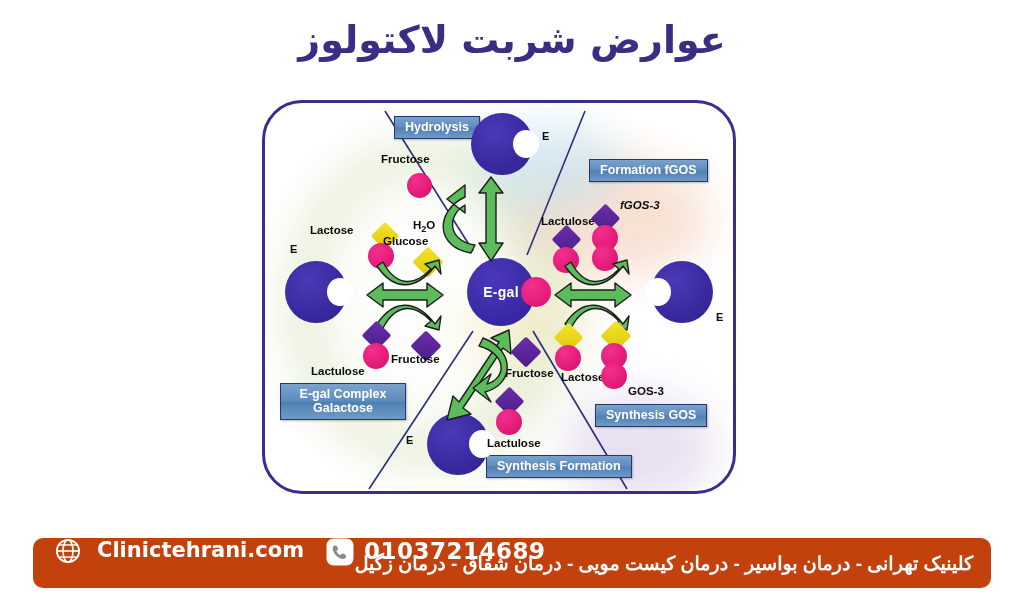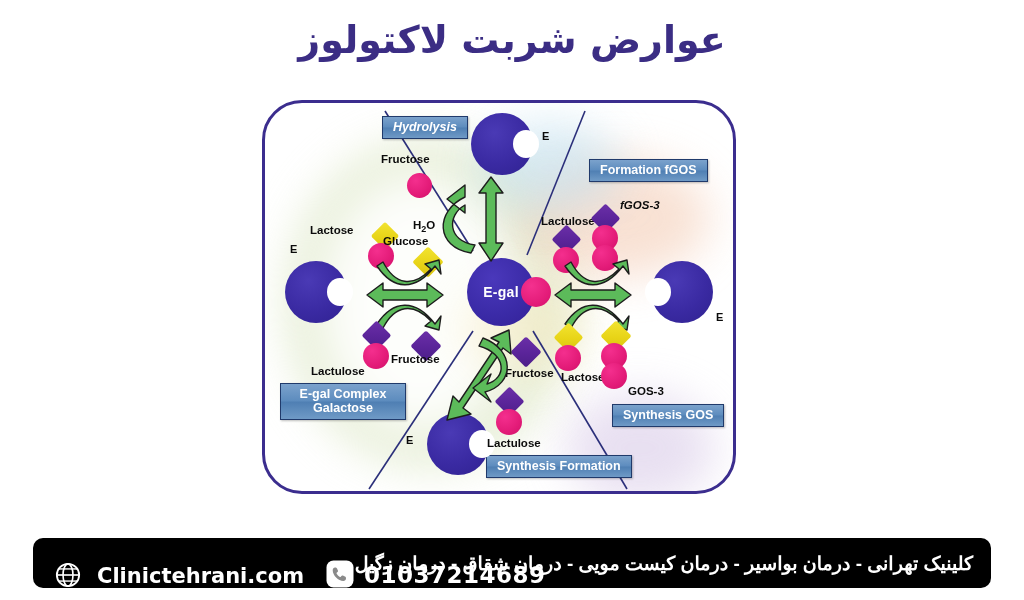--- a/index.html
+++ b/index.html
@@ -123,23 +123,23 @@
     background:radial-gradient(circle at 35% 30%,#f4318f 0%,#e31b78 65%,#cf1169 100%);
   }
 
   svg.arrows{position:absolute;overflow:visible;}
 
   
   .footer{
     position:absolute;
     left:33px;top:538px;
     width:958px;height:50px;
-    background:#000000;
+    background:#c2410c;
     border-radius:10px;
-    display:flex;align-items:flex-end;
+    display:flex;align-items:flex-start;
   }
   .footer-site{
     margin-left:22px;
     color:#ffffff;font-size:21px;font-weight:bold;
     font-family:"DejaVu Sans","Liberation Sans",sans-serif;
   }
   .footer-phone{
     color:#ffffff;font-size:23px;font-weight:bold;letter-spacing:.5px;
     font-family:"DejaVu Sans","Liberation Sans",sans-serif;
   }
@@ -178,21 +178,21 @@
       <line x1="268" y1="228" x2="362" y2="386" stroke="#2b2f7a" stroke-width="1.6"></line>
 
       <line x1="0" y1="388" x2="0" y2="388" stroke="#2b2f7a" stroke-width="1.6"></line>
     </svg>
 
     <div class="egal" style="left:202px;top:155px;width:68px;height:68px;">
       <span>E-gal</span>
     </div>
     <div class="egal-pink" style="left:256px;top:174px;width:30px;height:30px;"></div>
 
-    <div class="sec-label" style="left:117px;top:13px;font-style:italic;">
+    <div class="sec-label" style="left:129px;top:13px;">
       <span>Hydrolysis</span>
     </div>
 
     <div class="enzyme" style="left:206px;top:10px;width:62px;height:62px;">
       <div class="notch" style="right:-6px;top:17px;width:26px;height:28px;"></div>
     </div>
     <div class="e-label" style="left:277px;top:27px;">E</div>
 
     <div class="mol-label" style="left:116px;top:50px;">Fructose</div>
     <div class="circle-pink" style="left:142px;top:70px;width:25px;height:25px;"></div>
@@ -262,21 +262,21 @@
     <div class="e-label" style="left:451px;top:208px;">E</div>
 
     <svg class="arrows" style="left:288px;top:157px;width:80px;height:70px;">
       <g fill="#5cbb5a" stroke="#1d1d1d" stroke-width="1.4" stroke-linejoin="round">
         <polygon points="2,35 18,23 18,30 62,30 62,23 78,35 62,47 62,40 18,40 18,47"></polygon>
         <path d="M12,6 C28,30 50,32 70,6 L76,14 L74,0 L60,4 L66,9 C48,28 30,25 18,2 Z"></path>
         <path d="M12,64 C28,40 50,38 70,64 L76,56 L74,70 L60,66 L66,61 C48,42 30,45 18,68 Z"></path>
       </g>
     </svg>
 
-    <div class="sec-label" style="left:347px;top:301px;">
+    <div class="sec-label" style="left:330px;top:301px;">
       <span>Synthesis GOS</span>
     </div>
 
     <div class="diamond-yellow" style="left:293px;top:224px;width:21px;height:21px;"></div>
     <div class="circle-pink" style="left:290px;top:242px;width:26px;height:26px;"></div>
     <div class="mol-label" style="left:296px;top:268px;">Lactose</div>
 
     <div class="diamond-yellow" style="left:340px;top:222px;width:22px;height:22px;"></div>
     <div class="circle-pink" style="left:336px;top:240px;width:26px;height:26px;"></div>
     <div class="circle-pink" style="left:336px;top:260px;width:26px;height:26px;"></div>

